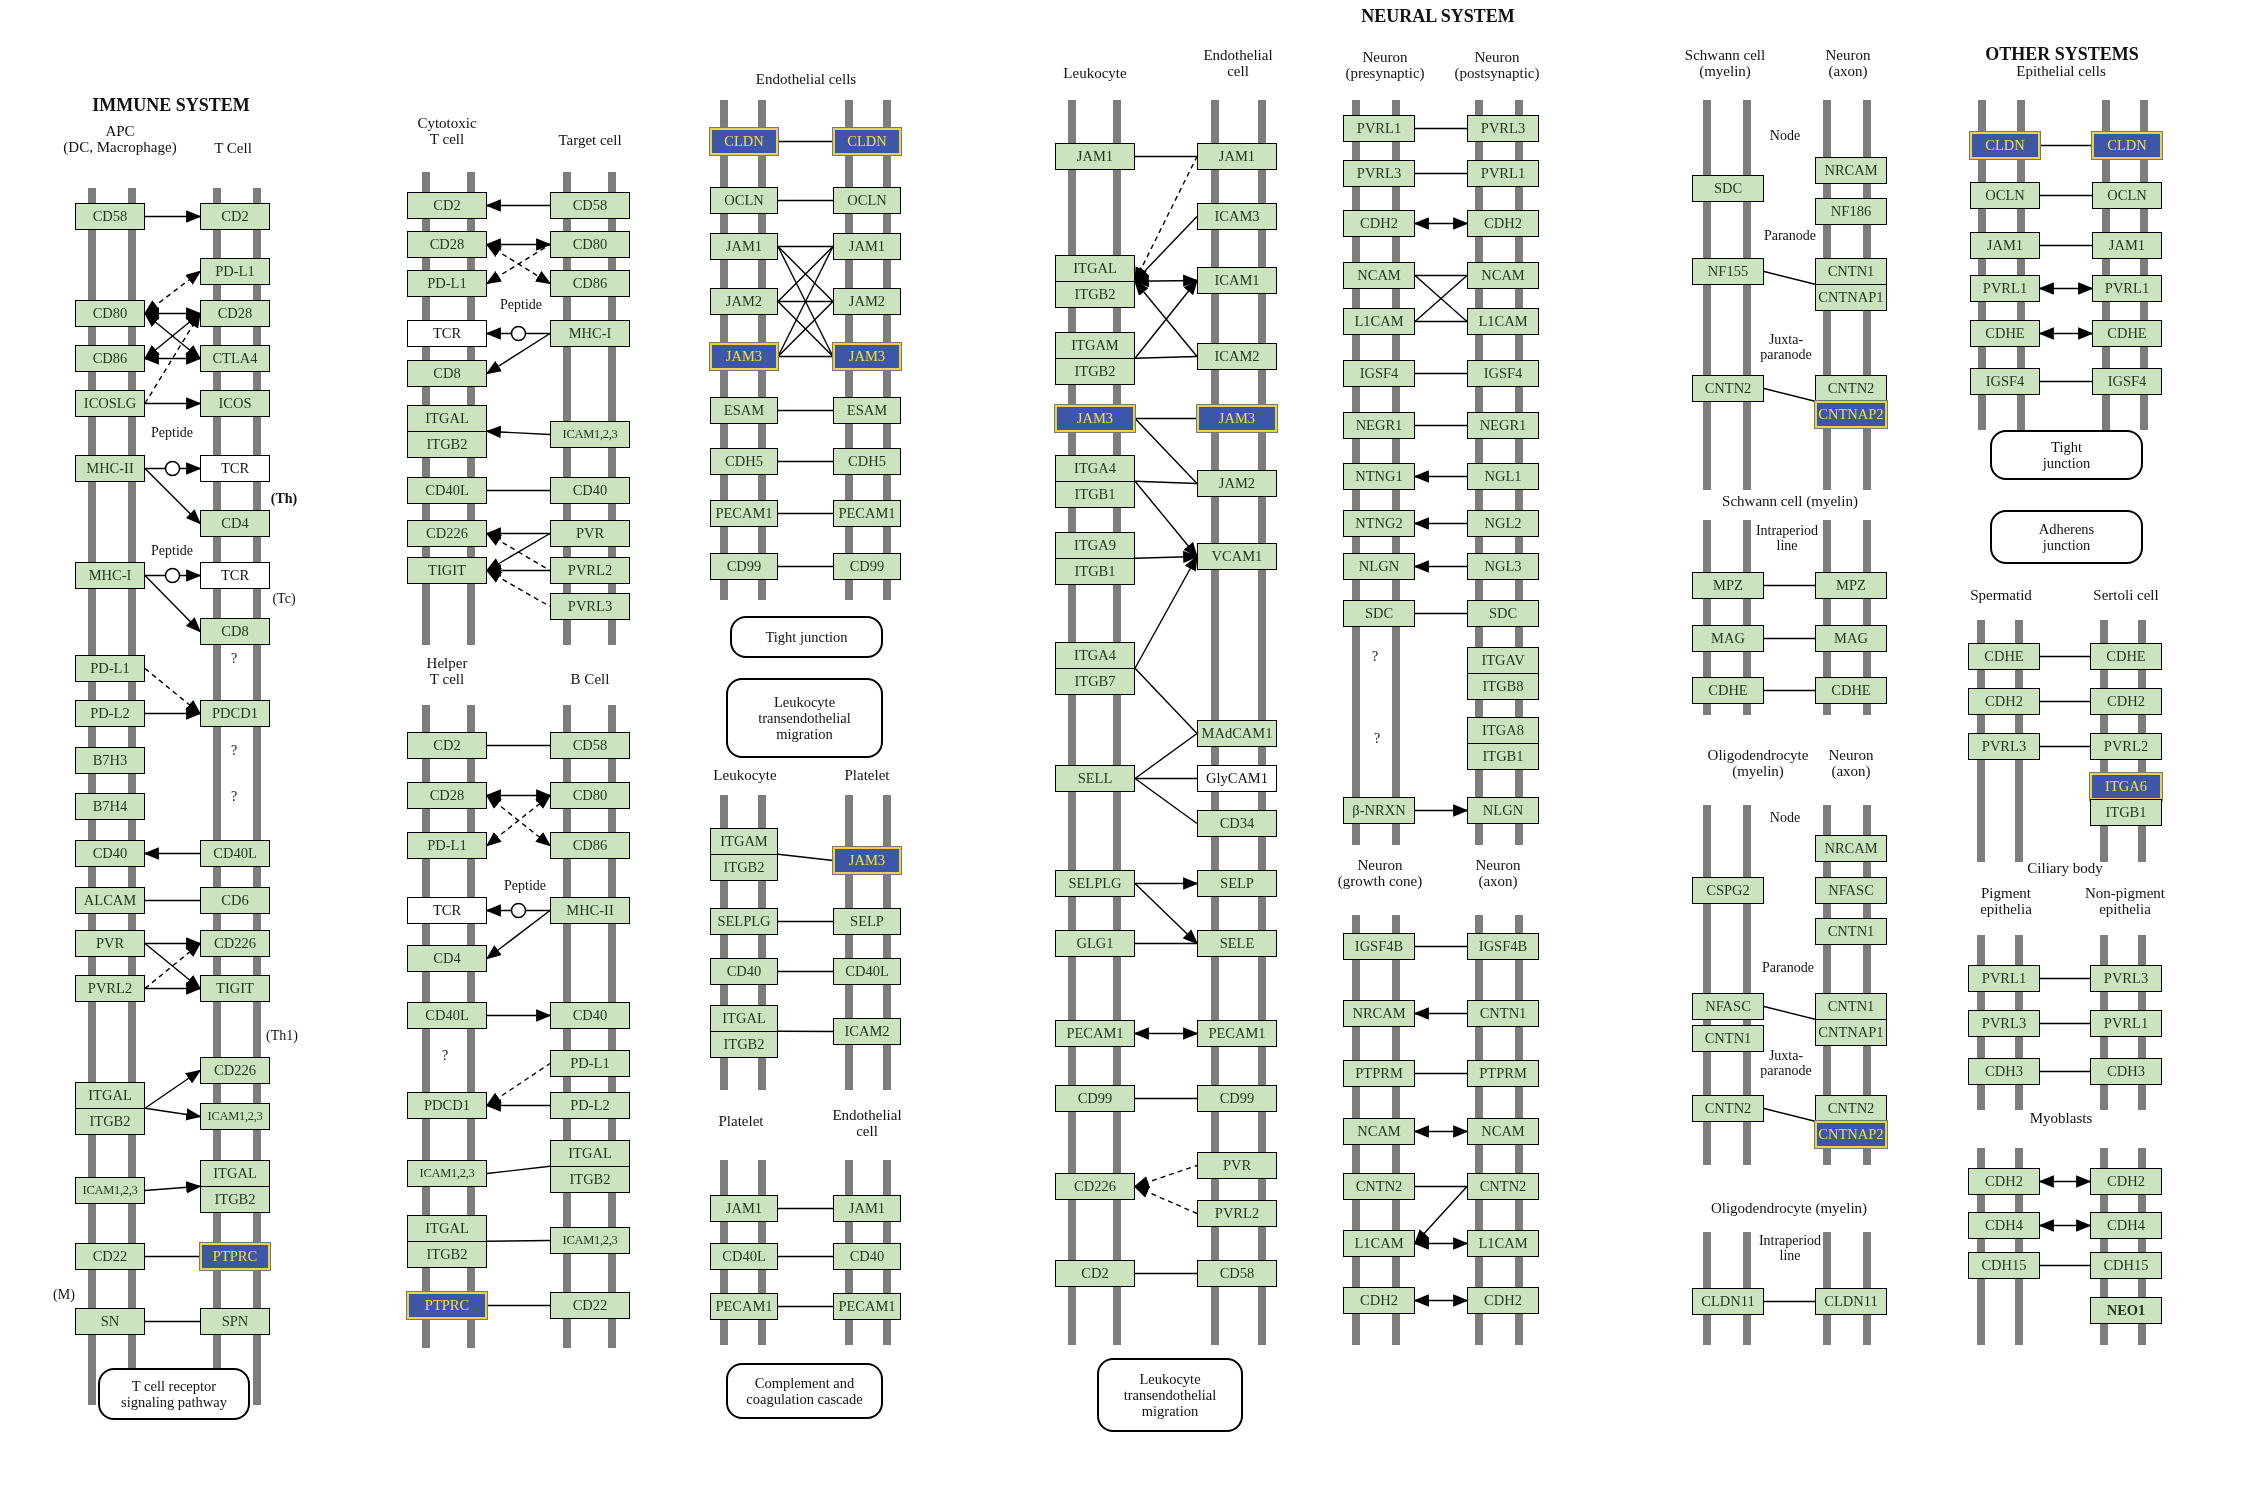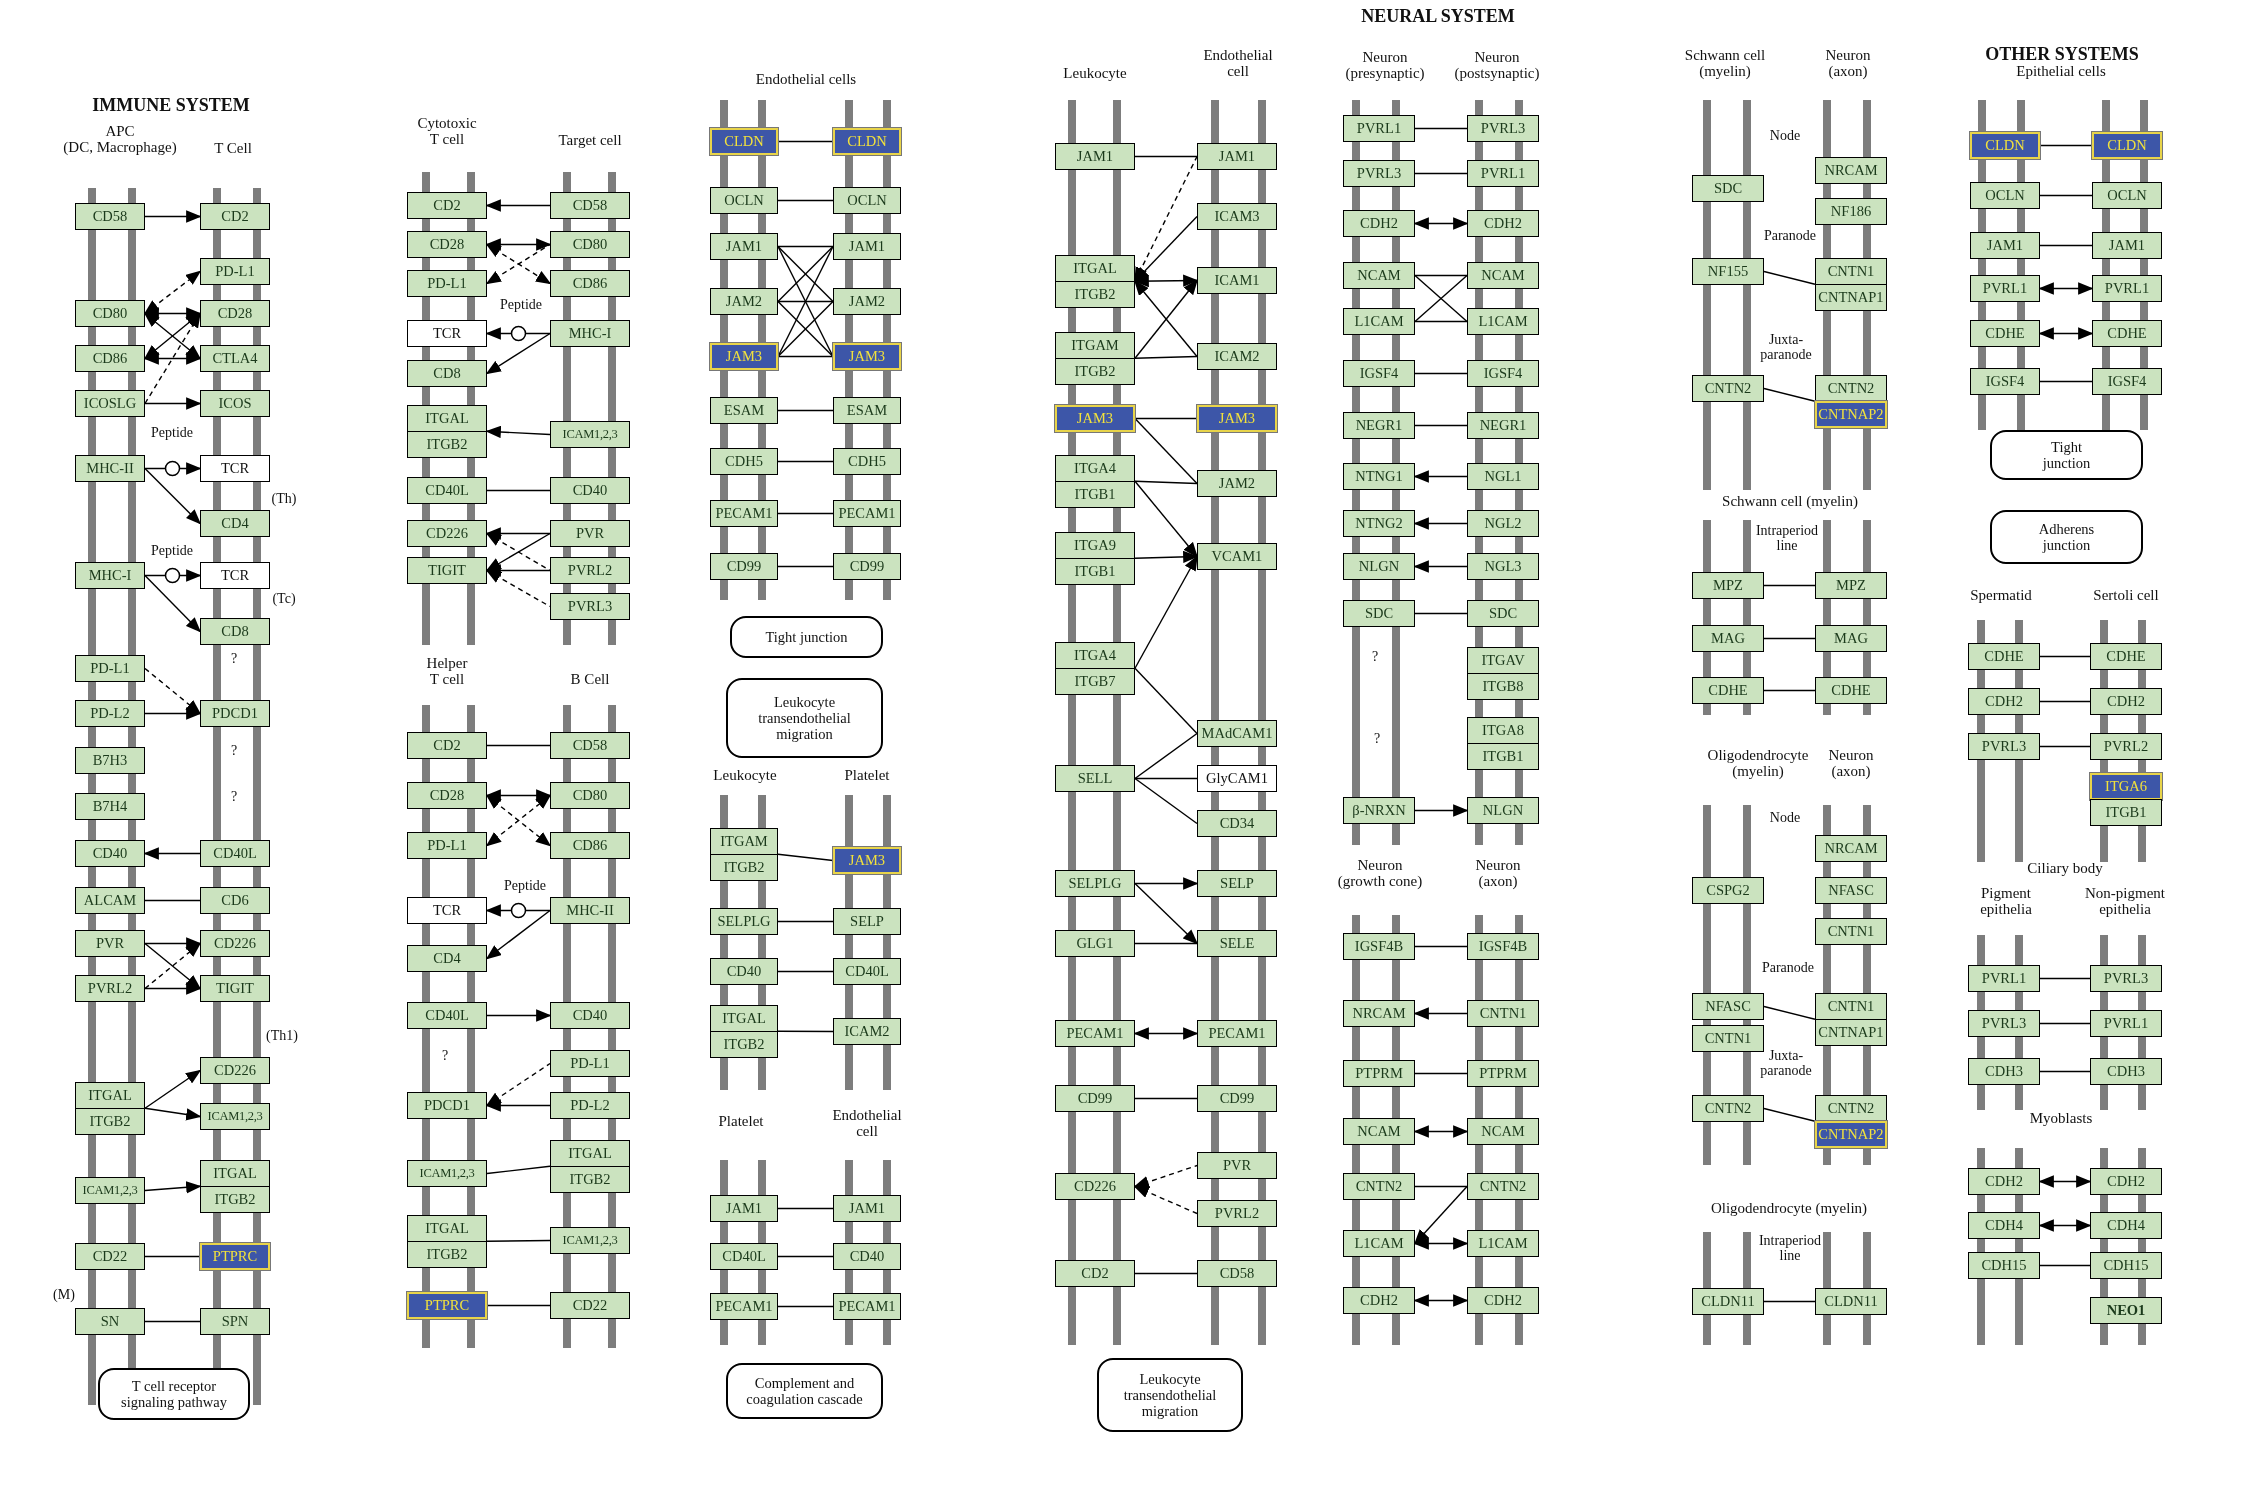--- a/index.html
+++ b/index.html
@@ -189,21 +189,21 @@
     <div class="sechead" style="left: 1438px; top: 6px;">NEURAL SYSTEM</div>
     <div class="sechead" style="left: 2062px; top: 6px; margin-top: 38px;">OTHER SYSTEMS</div>
     <div class="rail" style="left: 88px; top: 188px; height: 1217px;"></div>
     <div class="rail" style="left: 128px; top: 188px; height: 1217px;"></div>
     <div class="rail" style="left: 213px; top: 188px; height: 1217px;"></div>
     <div class="rail" style="left: 253px; top: 188px; height: 1217px;"></div>
     <div class="cellhead" style="left: 120px; top: 124px;">APC
 (DC, Macrophage)</div>
     <div class="cellhead" style="left: 233px; top: 141px;">T Cell</div>
     <div class="flabel" style="left: 172px; top: 426px;">Peptide</div>
-    <div class="flabel" style="left: 284px; top: 492px;">(Th)</div>
+    <div class="flabel" style="left: 284px; top: 492px; font-weight: bold;">(Th)</div>
     <div class="flabel" style="left: 172px; top: 544px;">Peptide</div>
     <div class="flabel" style="left: 284px; top: 592px;">(Tc)</div>
     <div class="flabel" style="left: 234px; top: 652px;">?</div>
     <div class="flabel" style="left: 234px; top: 744px;">?</div>
     <div class="flabel" style="left: 234px; top: 790px;">?</div>
     <div class="flabel" style="left: 282px; top: 1029px;">(Th1)</div>
     <div class="flabel" style="left: 64px; top: 1288px;">(M)</div>
     <div class="gbox" style="left: 75px; top: 203px; width: 70px;">
       <div class="cell c-green">CD58</div>
     </div>

